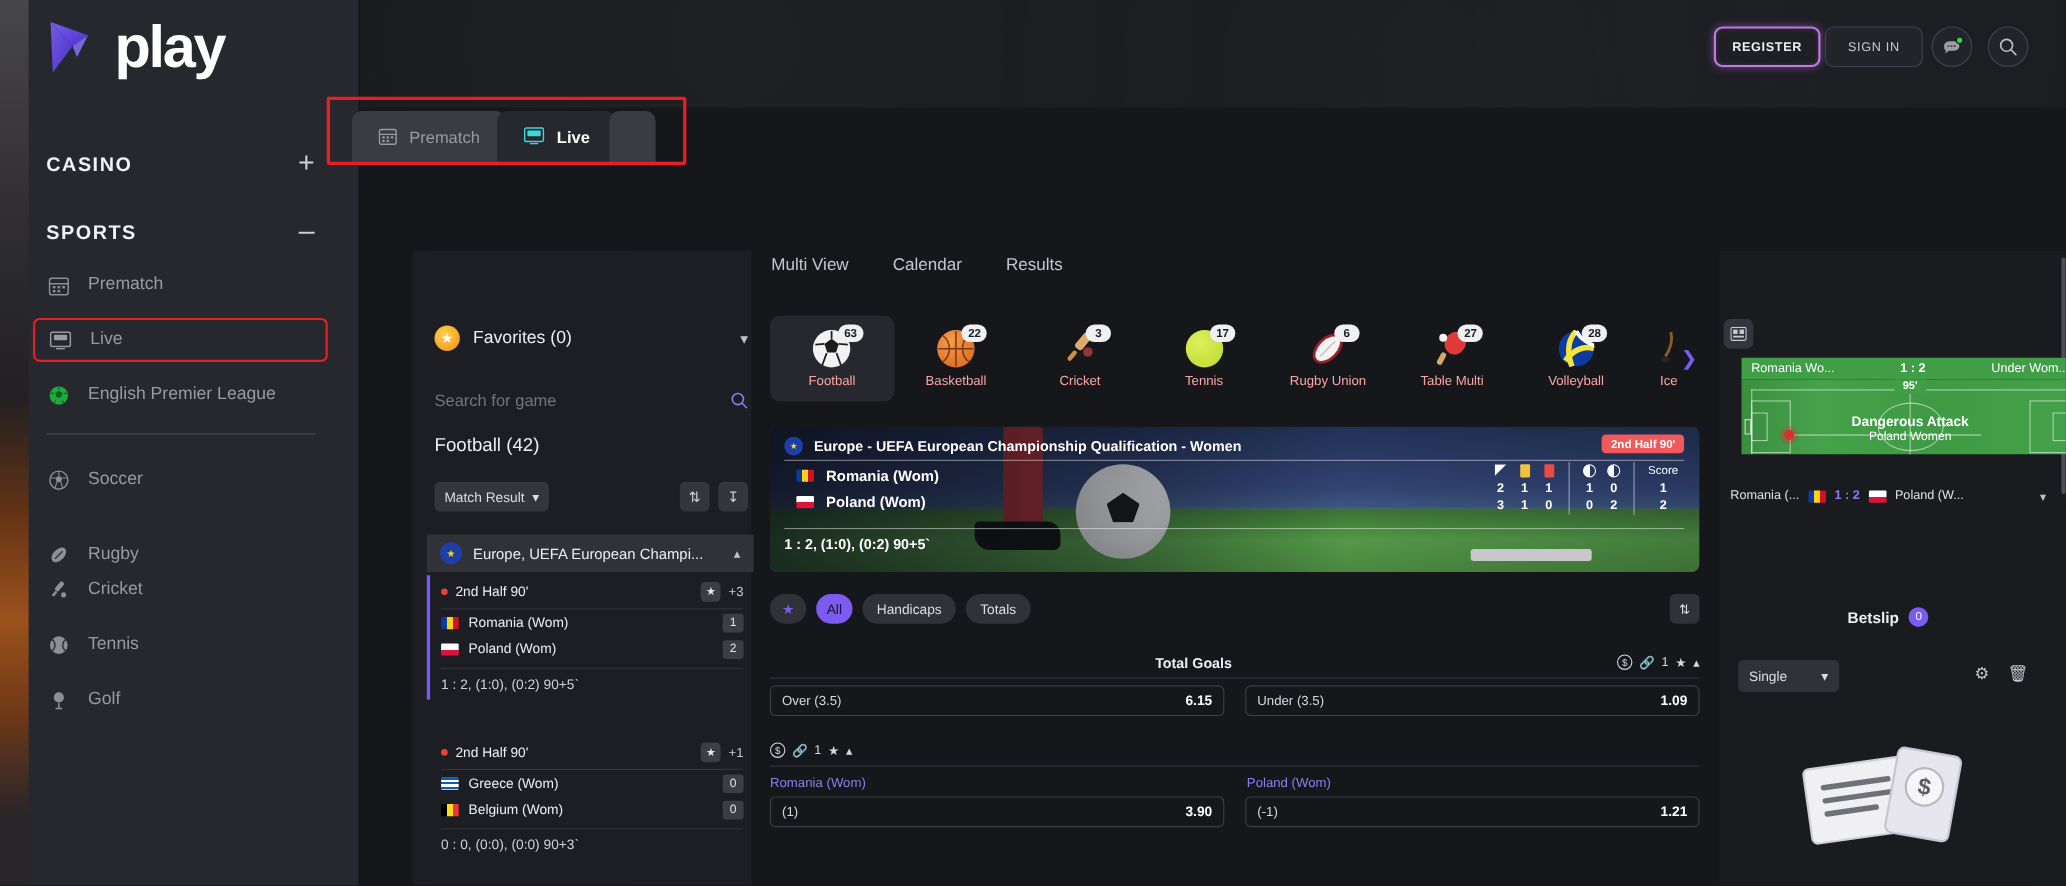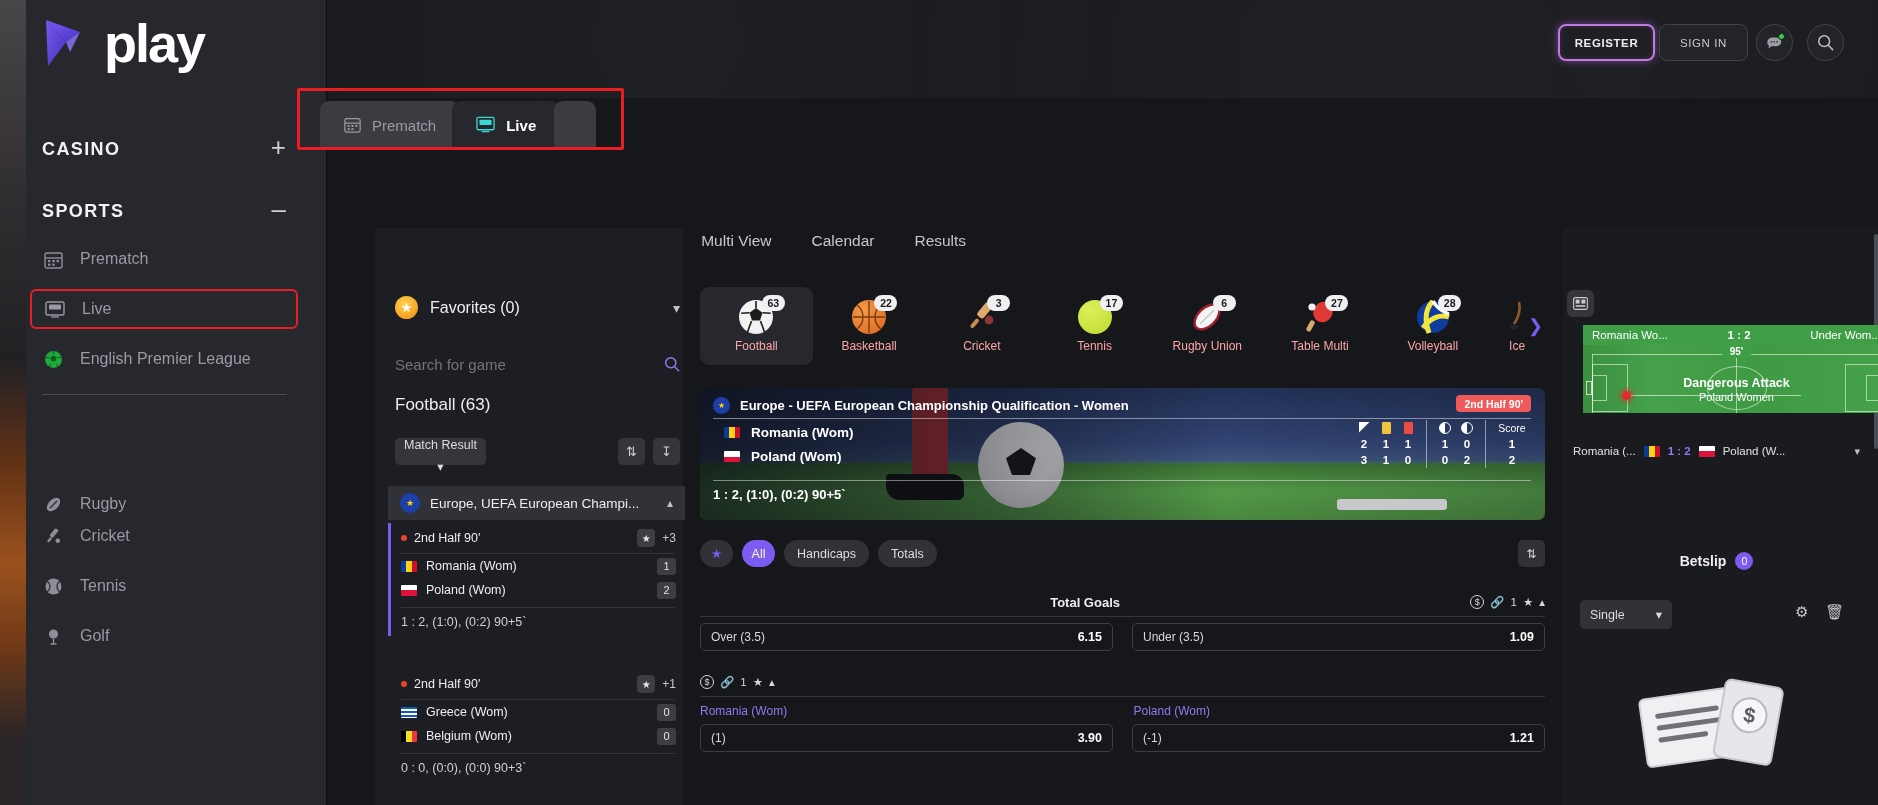--- a/index.html
+++ b/index.html
@@ -117,21 +117,21 @@
   #fav-label { font-size:16px; color:#ededf2; }
   #fav-chev { position:absolute; right:0; color:#c0c0c8; font-size:14px; }
   #searchbar { position:absolute; left:395px; top:347px; width:285px; height:34px;
      display:flex; align-items:center; justify-content:space-between; }
   #search-input { background:transparent; border:0; outline:0; color:#8c8c95; font-size:15px;
      font-family:"Liberation Sans",sans-serif; width:240px; }
   #sport-title { position:absolute; left:395px; top:395px; font-size:17px; color:#ededf2; }
   #filter-row { position:absolute; left:395px; top:438px; width:285px; display:flex;
      align-items:center; justify-content:space-between; }
   #market-select { height:27px; padding:0 9px; background:#34363c; border-radius:5px;
-     display:flex; align-items:center; gap:7px; font-size:12.5px; color:#dcdce2;flex-direction:column; }
+     display:flex; align-items:center; gap:7px; font-size:12.5px; color:#dcdce2; }
   .mini-btn { width:27px; height:27px; background:#34363c; border-radius:5px;
      display:flex; align-items:center; justify-content:center; color:#cfcfd6; font-size:13px; }
   #league-hdr { position:absolute; left:388px; top:486px; width:297px; height:34px;
      background:#303238; display:flex; align-items:center; gap:10px; padding:0 12px; }
   #league-hdr .eu { width:20px; height:20px; border-radius:50%; background:#1c3fa8;
      display:flex; align-items:center; justify-content:center; font-size:9px; color:#ffd700; }
   #league-hdr .nm { font-size:13.5px; color:#ededf2; flex:1; }
   #league-hdr .cv { font-size:12px; color:#c0c0c8; }
 
   .match-card { position:absolute; left:388px; width:297px; }
@@ -204,21 +204,21 @@
   .corner-ico { width:11px; height:11px; background:#fff; clip-path:polygon(0 0,100% 0,0 100%); }
   .half-ico { width:12px; height:12px; border-radius:50%; border:1.5px solid #fff;
      background:linear-gradient(90deg,#fff 50%, transparent 50%); }
   .score-hd { font-size:10.5px; color:#fff; }
 
   
   #mkt-filters { position:absolute; left:700px; top:540px; width:845px; display:flex; align-items:center; gap:9px; }
   .chip { height:27px; padding:0 13px; border-radius:14px; background:#303238; color:#dcdce2;
      font-size:12.5px; display:flex; align-items:center; justify-content:center; }
   .chip.star { width:33px; padding:0; color:#7c5cf0; }
-  .chip.on { background:#7c5cf0; color:#fef9c3; width:33px; padding:0; }
+  .chip.on { background:#7c5cf0; color:#0f172a; width:33px; padding:0; }
   #mkt-collapse { position:absolute; right:0; width:27px; height:27px; border-radius:5px;
      background:#303238; display:flex; align-items:center; justify-content:center; color:#dcdce2; font-size:12px; }
 
   
   .market { position:absolute; left:700px; width:845px; }
   .mk-head { height:28px; display:flex; align-items:center;text-align:center; }
   .mk-head .t { font-size:13px; font-weight:700; color:#ededf2; flex:1; }
   .mk-icons { display:flex; align-items:center; gap:6px; font-size:11.5px; color:#d6d6dc; }
   .coin { width:14px; height:14px; border-radius:50%; border:1.3px solid #d6d6dc; font-size:9px;
      display:flex; align-items:center; justify-content:center; }
@@ -335,20 +335,30 @@
             <circle cx="9.5" cy="9.5" r="8.4" fill="#1faa3c"></circle>
             <path d="M9.5 5.2l3.2 2.3-1.2 3.8H7.5L6.3 7.5z" fill="#0d5f20"></path>
             <path d="M9.5 1.1v3.2M2.1 7.3l3 .5M16.9 7.3l-3 .5M5 17l1.6-2.9M14 17l-1.6-2.9" stroke="#0d5f20" stroke-width="1.1"></path>
           </svg>
       </span>
       <span>English Premier League</span>
     </div>
 
     <div class="side-divider"></div>
 
+    <div class="side-item" style="top:416px">
+      <span class="ico">
+        <svg width="19" height="19" viewBox="0 0 19 19">
+            <circle cx="9.5" cy="9.5" r="8.2" fill="none" stroke="#8e8e96" stroke-width="1.3"></circle>
+            <path d="M9.5 5.4l3.1 2.2-1.2 3.7H7.6L6.4 7.6z" fill="#8e8e96"></path>
+            <path d="M9.5 1.3v4.1M2.4 7.6l4 0M16.6 7.6l-4 0M6 17.2l1.6-5.9M13 17.2l-1.6-5.9" stroke="#8e8e96" stroke-width="1"></path>
+          </svg>
+      </span>
+      <span>Soccer</span>
+    </div>
 
     <div class="side-item" style="top:484px">
       <span class="ico">
         <svg width="19" height="19" viewBox="0 0 19 19">
             <ellipse cx="9.5" cy="9.5" rx="5" ry="8" transform="rotate(45 9.5 9.5)" fill="#8e8e96"></ellipse>
             <path d="M6 13L13 6" stroke="#2a2b30" stroke-width="1.2"></path>
           </svg>
       </span>
       <span>Rugby</span>
     </div>
@@ -461,21 +471,21 @@
   </div>
 
   <div id="searchbar">
     <input id="search-input" placeholder="Search for game" style="">
     <svg width="16" height="16" viewBox="0 0 17 17">
       <circle cx="7.2" cy="7.2" r="5.4" fill="none" stroke="#8f7cf0" stroke-width="1.5"></circle>
       <path d="M11.3 11.3L15.6 15.6" stroke="#8f7cf0" stroke-width="1.5" stroke-linecap="round"></path>
     </svg>
   </div>
 
-  <div id="sport-title">Football (63)</div>
+  <div id="sport-title">Football (42)</div>
 
   <div id="filter-row">
     <div id="market-select">
       <span>Match Result</span>
       <span>▾</span>
     </div>
     <div style="display:flex;gap:8px">
       <div class="mini-btn">⇅</div>
       <div class="mini-btn">↧</div>
     </div>

